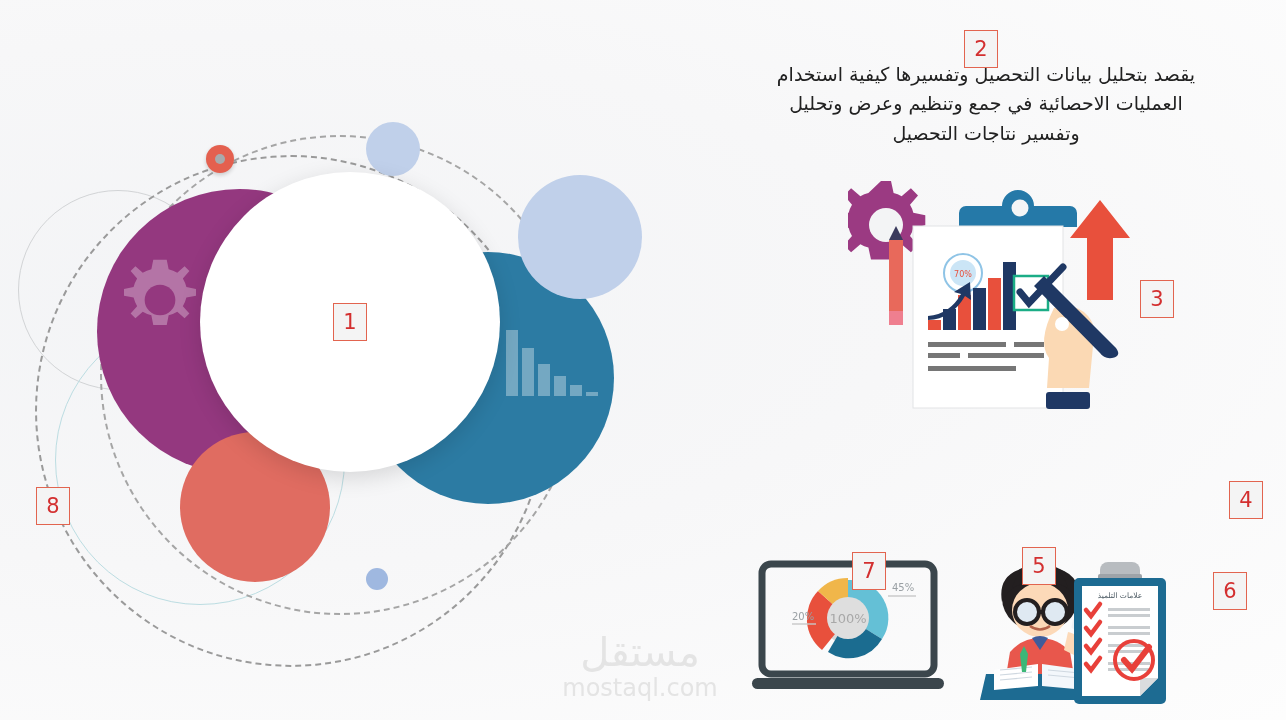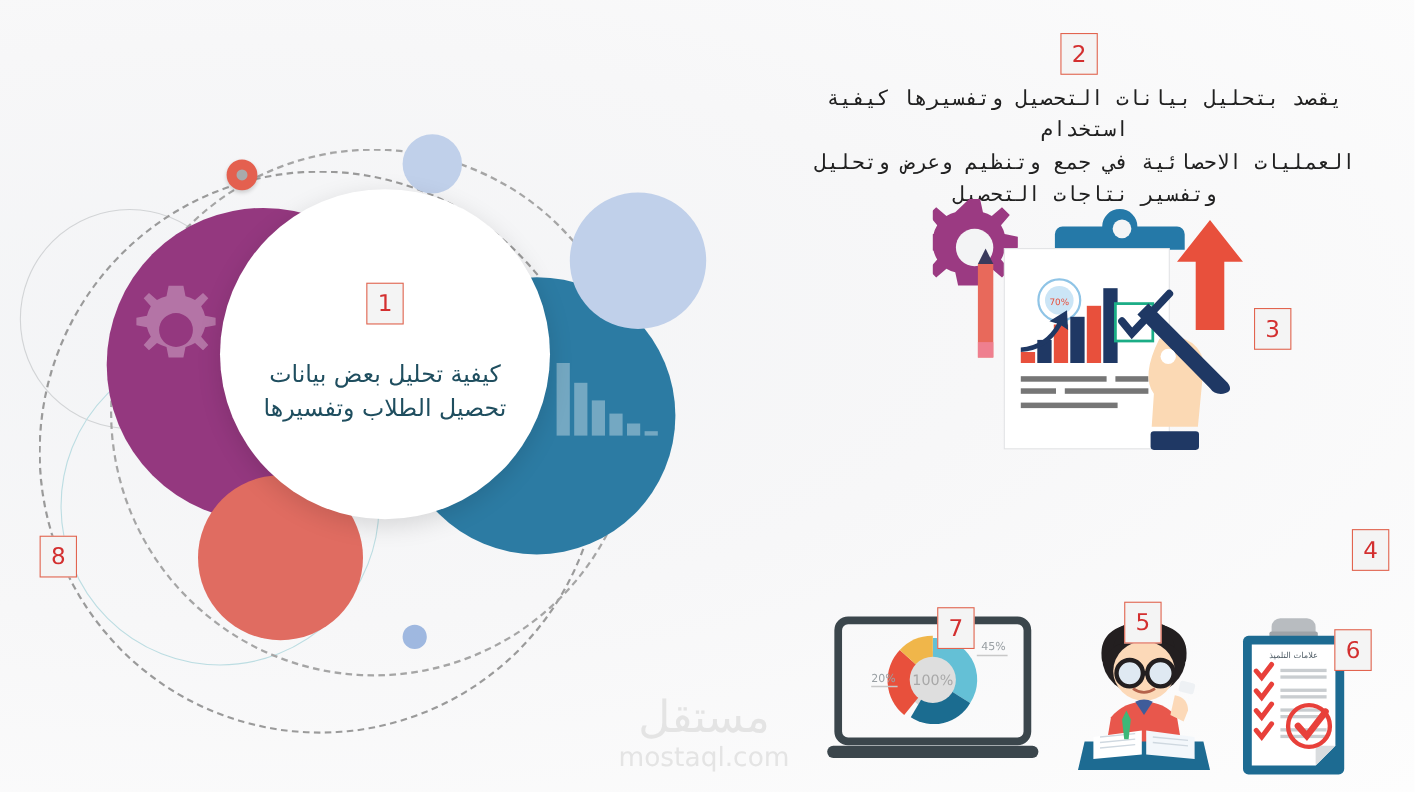--- a/index.html
+++ b/index.html
@@ -136,28 +136,28 @@
   #watermark-en { font-size: 24px; line-height: 1.2; margin-top: 2px; }
 
   
   .para {
     position: absolute;
     direction: rtl; text-align: center;
     color: #212121;
     font-size: 19px; line-height: 1.55;
     white-space: pre-line;
   }
-  #para-intro { left: 716px; top: 76px; width: 540px; font-family: Liberation Mono, monospace; }
+  #para-intro { left: 716px; top: 60px; width: 540px; }
   #para-marks { left: 716px; top: 452px; width: 540px; }
 
   
   #illus-clipboard { position: absolute; left: 848px; top: 168px; width: 290px; height: 255px; }
   #illus-laptop    { position: absolute; left: 750px; top: 558px; width: 222px; height: 158px; }
   #illus-student   { position: absolute; left: 976px; top: 558px; width: 128px; height: 158px; }
-  #illus-marksheet { position: absolute; left: 1124px; top: 558px; width: 104px; height: 158px; }
+  #illus-marksheet { position: absolute; left: 1068px; top: 558px; width: 104px; height: 158px; }
 
   .marks-title {
     position: absolute; direction: rtl; text-align: center;
     color: #4c5a63; font-size: 7.5px; width: 64px;
     left: 20px; top: 33px; z-index: 5;
   }
 </style>
 </head>
 <body>
 
@@ -186,22 +186,20 @@
 
   <div class="shape" id="circle-coral"></div>
   <div class="shape" id="circle-lblue-top"></div>
   <div class="shape" id="circle-lblue-big"></div>
   <div class="shape" id="circle-lblue-small"></div>
   <div class="shape" id="ring-coral-dot"></div>
 
   <div class="shape" id="circle-white"></div>
   <div id="title-block">
     <div class="badge" style="position:static; width:34px; height:38px;">1</div>
-    <div id="slide-title">كيفية تحليل بعض بيانات
-تحصيل الطلاب  وتفسيرها</div>
   </div>
 
   <div id="watermark">
     <div id="watermark-ar">مستقل</div>
     <div id="watermark-en">mostaql.com</div>
   </div>
 
   <div class="badge" style="left:36px; top:487px;">8</div>
 
   <div class="badge" style="left:964px; top:30px;">2</div>

